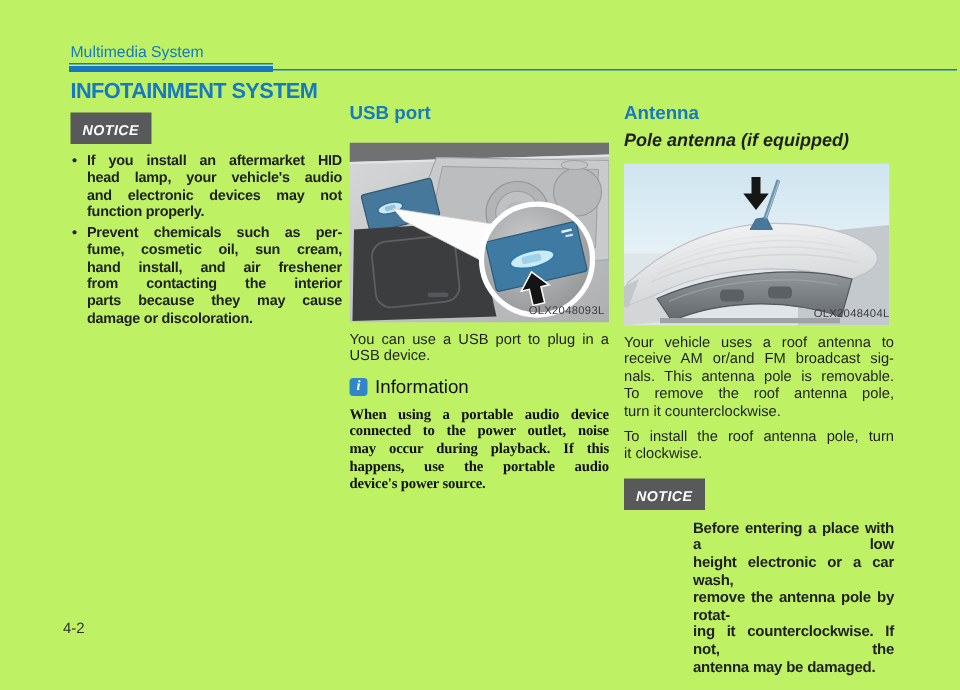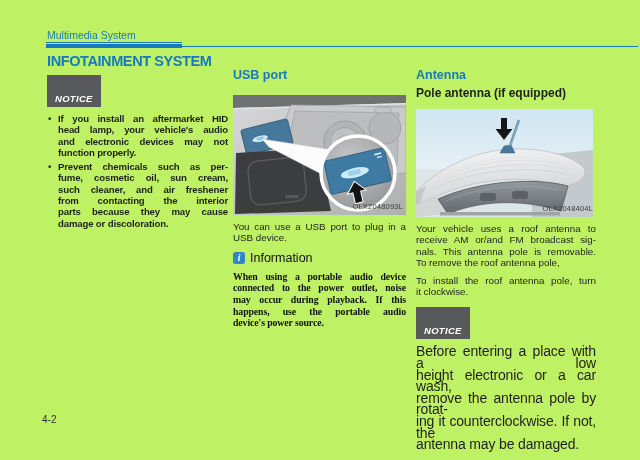--- a/index.html
+++ b/index.html
@@ -14,26 +14,26 @@
   .rule-thin  { position:absolute; left:46px; top:46px; width:592px; height:1px; background:#1878c2; }
   .rule-thick { position:absolute; left:46px; top:44px; width:136px; height:4px; background:#1878c2; }
 
   
   .col1 { position:absolute; left:47px;  top:53px; width:181px; }
   .col2 { position:absolute; left:233px; top:68px; width:173px; }
   .col3 { position:absolute; left:416px; top:68px; width:180px; }
 
   .main-title { margin:0; font-size:14.5px; font-weight:bold; color:#1878c2; letter-spacing:-0.4px; white-space:nowrap; }
   .sec-title  { margin:0; font-size:12.5px; font-weight:bold; color:#1878c2; }
-  .subtitle   { margin:4px 0 0; font-size:12px; font-weight:bold; color:#1f1f1f; }
+  .subtitle   { margin:4px 0 0; font-size:12px; font-weight:bold; font-style:italic; color:#1f1f1f; }
 
   .notice-badge {
     display:inline-block; background:#58595b; color:#ffffff;
     font-size:9.5px; font-style:italic; font-weight:bold;
-    padding:18px 8px 3px; margin-top:6px; letter-spacing:0.3px;
+    padding:7px 8px 3px; margin-top:6px; letter-spacing:0.3px;
   }
 
   
   .jl > div { text-align:justify; text-align-last:justify; }
   .jl > div:last-child { text-align-last:left; }
 
   .bullets { margin:6px 0 0; padding:0; list-style:none;
     font-weight:bold; font-size:9.6px; line-height:11.3px; letter-spacing:-0.15px; }
   .bullets li { position:relative; padding-left:11px; margin-bottom:3px; }
   .bullet-marker { position:absolute; left:1px; top:-0.5px; }
@@ -53,21 +53,21 @@
     width:12px; height:12px; background:#2f86c8; border-radius:2.5px;
     color:#fff; font-family:"Liberation Serif", serif; font-style:italic; font-weight:bold;
     font-size:9.5px; display:flex; align-items:center; justify-content:center; flex:0 0 auto;
   }
   .info-title { font-size:12.5px; font-weight:normal; color:#111; }
   .serif-body {
     margin-top:6px; font-family:"Liberation Serif", serif; font-weight:bold;
     font-size:9.8px; line-height:11.6px; letter-spacing:-0.1px; color:#111;
   }
 
-  .notice-body { margin-top:7px; font-weight:normal; font-size:14px; line-height:11.6px; letter-spacing:-0.15px; }
+  .notice-body { margin-top:7px; font-weight:bold; font-size:10px; line-height:11.6px; letter-spacing:-0.15px;margin-left:46px; }
 
   .page-number { position:absolute; left:42px; top:414px; font-size:10px; color:#2e2e2e; }
 </style>
 </head>
 <body>
 
 <div class="page">
 
   <div class="running-header">Multimedia System</div>
   <div class="rule-under-text"></div>
@@ -85,21 +85,21 @@
             <div>head lamp, your vehicle's audio</div>
             <div>and electronic devices may not</div>
             <div>function properly.</div>
           </div>
       </li>
       <li>
         <span class="bullet-marker">•</span>
         <div class="jl">
             <div>Prevent chemicals such as per-</div>
             <div>fume, cosmetic oil, sun cream,</div>
-            <div>such cleaner, and air freshener</div>
+            <div>hand install, and air freshener</div>
             <div>from contacting the interior</div>
             <div>parts because they may cause</div>
             <div>damage or discoloration.</div>
           </div>
       </li>
     </ul>
   </section>
 
   <section class="col2">
     <h2 class="sec-title">USB port</h2>
@@ -233,20 +233,21 @@
         </g>
       </svg>
       <figcaption class="fig-caption">OLX2048404L</figcaption>
     </figure>
 
     <div class="body-text jl p1">
         <div>Your vehicle uses a roof antenna to</div>
         <div>receive AM or/and FM broadcast sig-</div>
         <div>nals. This antenna pole is removable.</div>
         <div>To remove the roof antenna pole,</div>
+        <div>turn it counterclockwise.</div>
       </div>
     <div class="body-text jl p2">
         <div>To install the roof antenna pole, turn</div>
         <div>it clockwise.</div>
       </div>
 
     <div class="notice-badge" style="margin-top:10px;">NOTICE</div>
     <div class="notice-body jl">
         <div>Before entering a place with a low</div>
         <div>height electronic or a car wash,</div>

